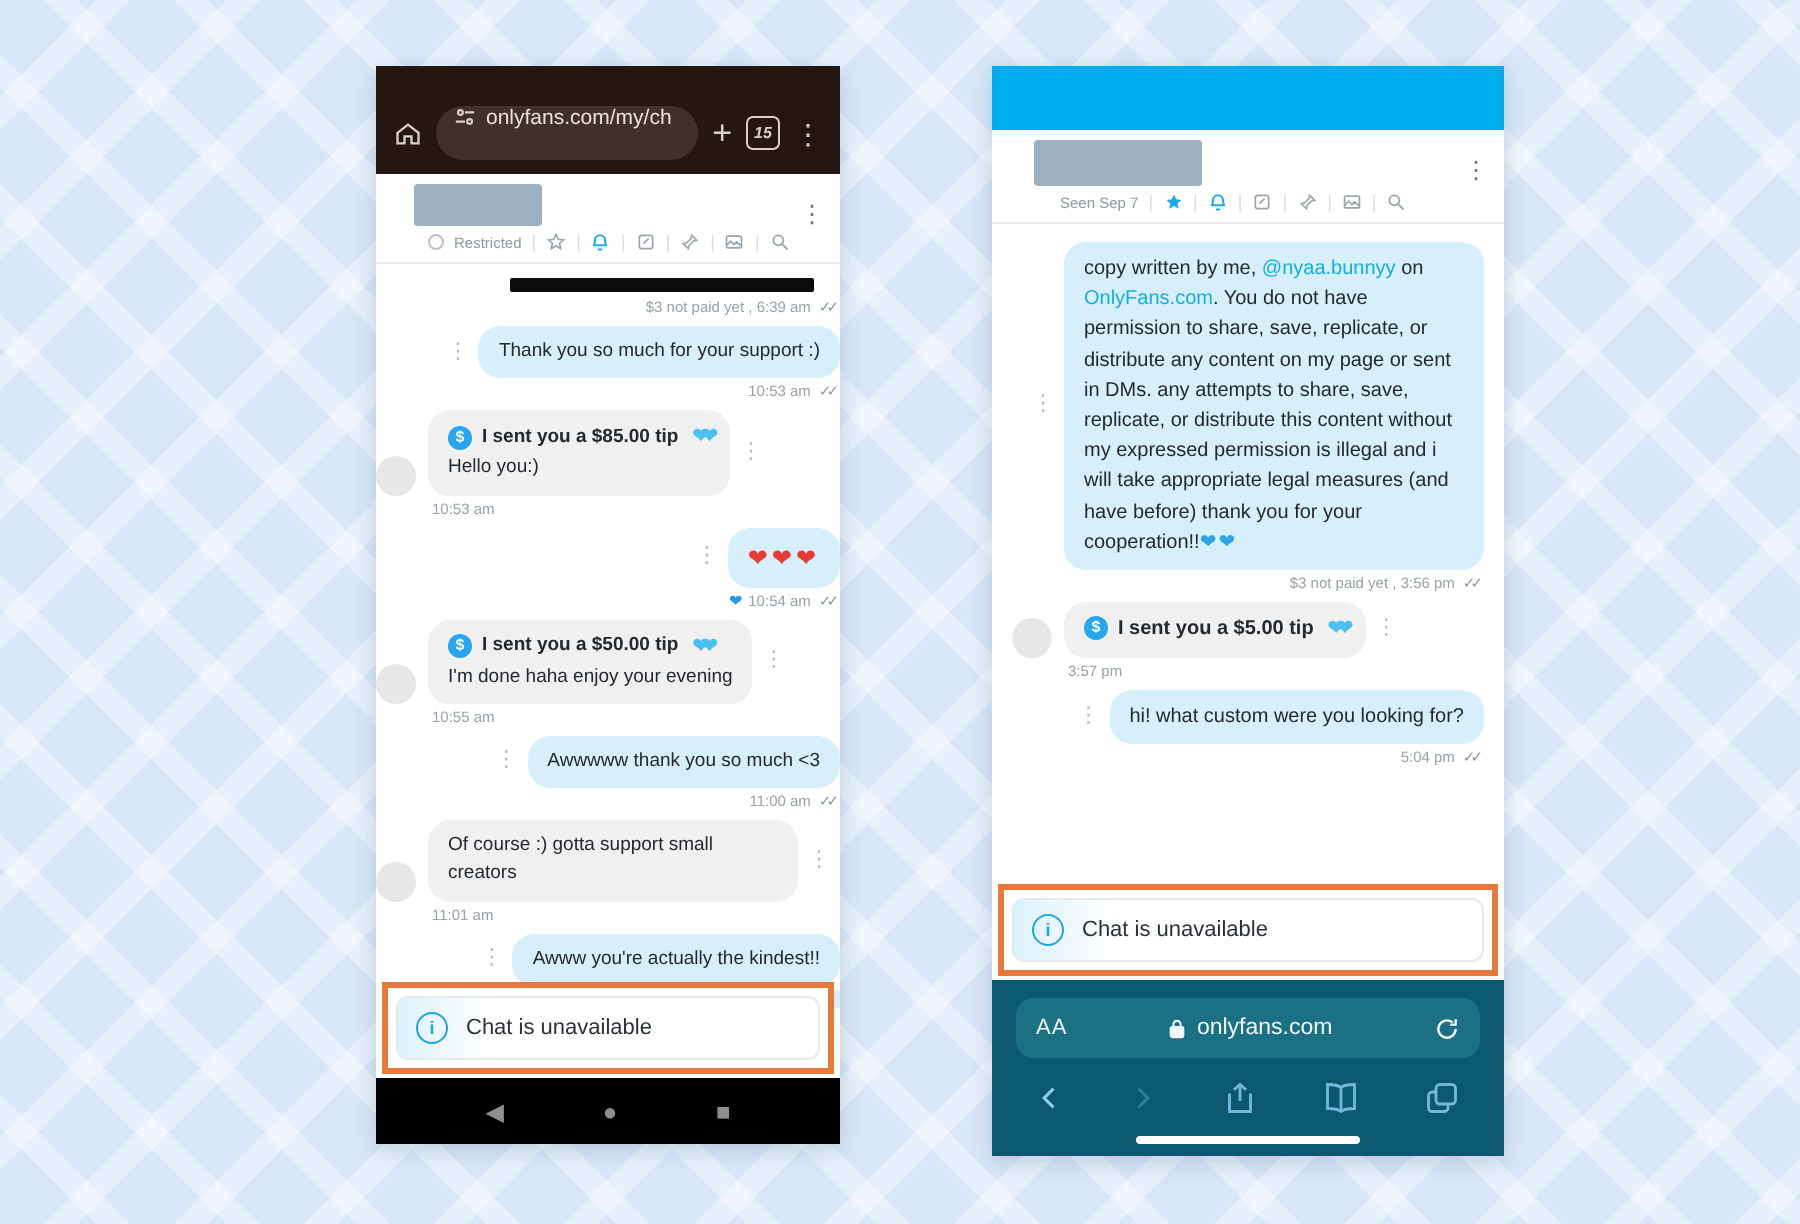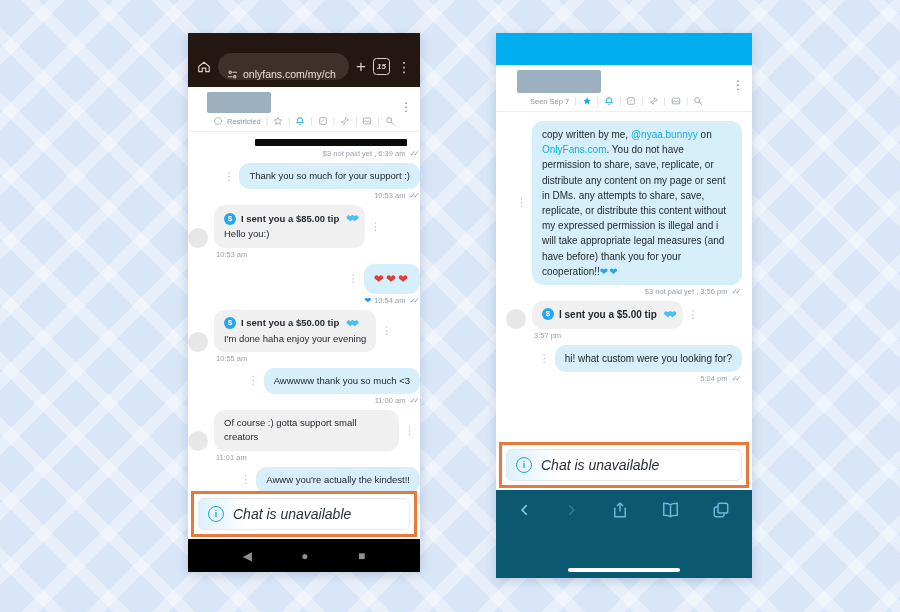--- a/index.html
+++ b/index.html
@@ -13,21 +13,21 @@
     box-shadow:0 3px 10px rgba(40,70,120,.20);}
   #left-phone{left:188px;top:33px;width:232px;height:539px;}
   #right-phone{left:496px;top:33px;width:256px;height:545px;}
 
   
   .a-status{height:13px;background:#241712;}
   .a-toolbar{height:41px;background:#241712;display:flex;align-items:center;
     padding:0 9px;gap:7px;}
   .a-home{color:#d9d0c9;display:flex;}
   .a-pill{flex:1;height:27px;background:#40302a;border-radius:14px;display:flex;
-    align-items:flex-end;gap:5px;padding:0 9px;color:#e9e1db;font-size:10.5px;
+    align-items:flex-start;gap:5px;padding:0 9px;color:#e9e1db;font-size:10.5px;
     white-space:nowrap;overflow:hidden;}
   .a-plus{color:#d9d0c9;font-size:17px;font-weight:400;line-height:1;}
   .a-tabs{width:15px;height:15px;border:1.6px solid #d9d0c9;border-radius:3.5px;
     color:#d9d0c9;font-size:8px;font-weight:bold;display:flex;align-items:center;
     justify-content:center;font-style:italic;}
   .kebab{color:#b7bdc3;font-size:11px;line-height:1;user-select:none;}
   .a-toolbar .kebab{color:#d9d0c9;font-size:14px;}
 
   
   .chat-header{background:#fff;padding:5px 8px 4px 10px;position:relative;
@@ -77,21 +77,21 @@
   .unavail{position:absolute;left:3px;right:3px;border:3px solid #e8793a;
     background:#fff;padding:4px;}
   #left-phone .unavail{bottom:35px;}
   #right-phone .unavail{bottom:90px;}
   .unavail-inner{border:1px solid #e4e9ed;border-radius:6px;display:flex;
     align-items:center;gap:9px;padding:7px 9px;
     background:linear-gradient(90deg,#dcf1fb 0,#ffffff 22%);}
   .info-ico{width:14px;height:14px;border:1.5px solid #18a7e0;border-radius:50%;
     color:#18a7e0;font-size:9px;font-weight:bold;display:flex;align-items:center;
     justify-content:center;flex:0 0 14px;}
-  .unavail-txt{font-size:14px;color:#2a3138;font-style:italic;}
+  .unavail-txt{font-size:11px;color:#2a3138;}
 
   
   .a-nav{position:absolute;left:0;right:0;bottom:0;height:33px;background:#000;
     display:flex;align-items:center;justify-content:space-around;padding:0 30px;}
   .a-nav span{color:#8f8f8f;font-size:12px;}
 
   
   .i-status{height:32px;background:#00aeef;}
   .safari{position:absolute;left:0;right:0;bottom:0;height:88px;background:#0a5971;}
   .s-pill{margin:9px 12px 0;height:30px;background:#1b7084;border-radius:9px;
@@ -342,20 +342,38 @@
       </div>
       <div class="time right"><span>5:04 pm</span><span class="ticks">✓✓</span></div>
     </div>
   <div class="unavail">
     <div class="unavail-inner">
       <span class="info-ico">i</span>
       <span class="unavail-txt">Chat is unavailable</span>
     </div>
   </div>
   <div class="safari">
+    <div class="s-pill">
+      <span class="s-aa">AA</span>
+      <span class="s-url">
+        <span>
+          <svg width="9" height="11" viewBox="0 0 20 24" fill="none" stroke="#f2f8fa" stroke-width="2.4">
+              <rect x="3" y="10" width="14" height="11" rx="2" fill="#f2f8fa"></rect>
+              <path d="M6 10V7a4 4 0 0 1 8 0v3"></path>
+            </svg>
+        </span>
+        <span>onlyfans.com</span>
+      </span>
+      <span>
+        <svg width="13" height="13" viewBox="0 0 24 24" fill="none" stroke="#f2f8fa" stroke-width="2.2">
+            <path d="M20 12a8 8 0 1 1-3-6.2"></path>
+            <path d="M20 3v5h-5" stroke-linejoin="round"></path>
+          </svg>
+      </span>
+    </div>
     <div class="s-icons">
       <span>
         <svg width="14" height="18" viewBox="0 0 24 24" fill="none" stroke="#8fd0ef" stroke-width="2.6">
             <path d="M15 4l-8 8 8 8"></path>
           </svg>
       </span>
       <span>
         <svg width="14" height="18" viewBox="0 0 24 24" fill="none" stroke="#2e7e99" stroke-width="2.6">
             <path d="M9 4l8 8-8 8"></path>
           </svg>

